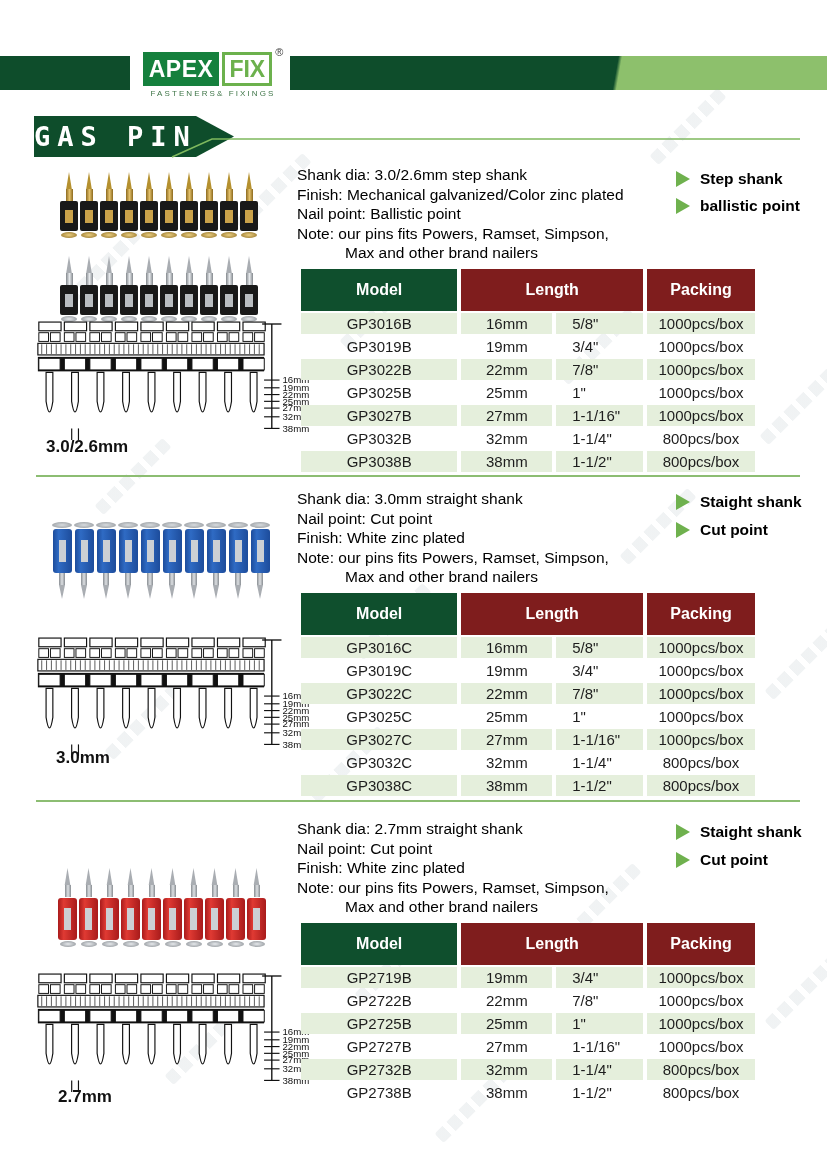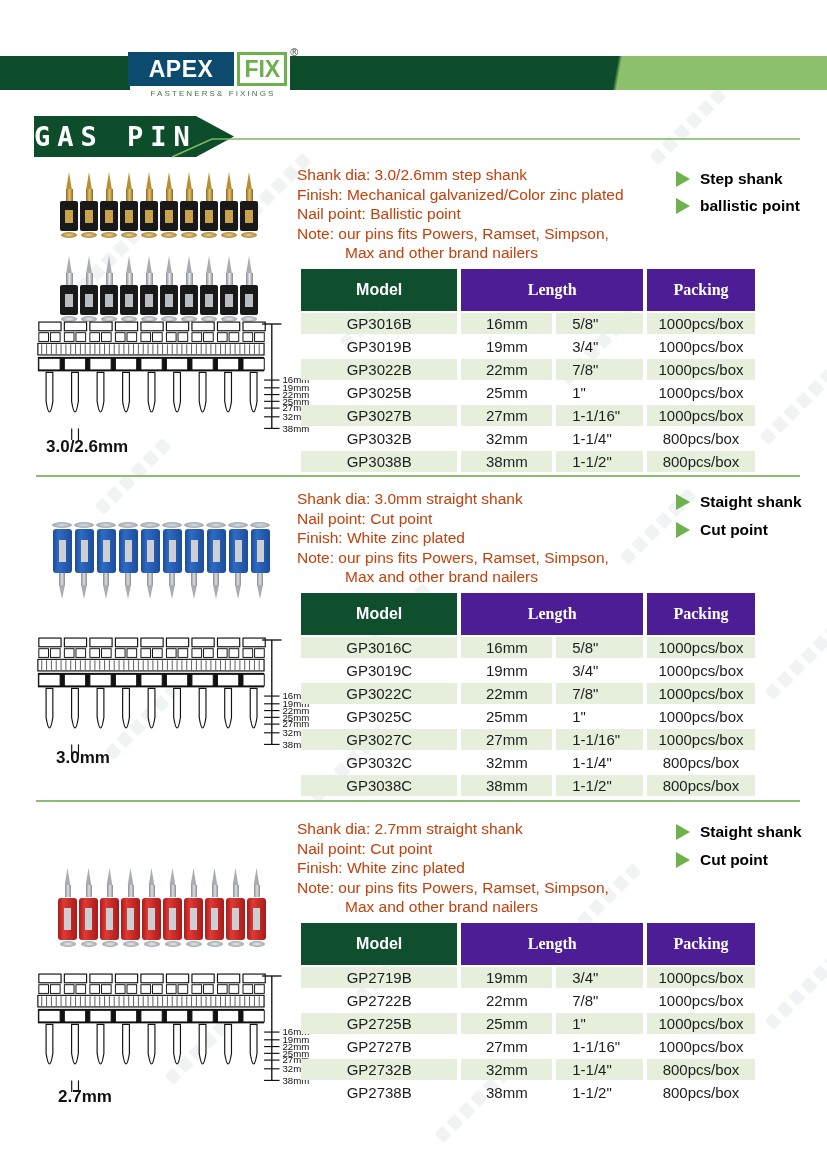--- a/index.html
+++ b/index.html
@@ -5,53 +5,53 @@
   html,body{margin:0;padding:0;background:#fff;}
   .page{position:relative;width:827px;height:1171px;background:#ffffff;overflow:hidden;
         font-family:"Liberation Sans",sans-serif;color:#1d1d1d;}
 
   
   .bar-left{position:absolute;left:0;top:56px;width:130px;height:34px;background:#0e4d2b;}
   .bar-right{position:absolute;left:290px;top:56px;width:537px;height:34px;
              background:linear-gradient(100deg,#0e4d2b 0 60.5%,#8dc06c 61.2% 100%);}
   .logo{position:absolute;left:138px;top:52px;width:150px;display:flex;flex-direction:column;align-items:center;}
   .logo-row{display:flex;align-items:flex-start;}
-  .logo-apex{background:#0c4a6e;color:#fff;font-weight:bold;font-size:23px;line-height:28px;
-             padding:3px 21px;letter-spacing:.5px;}
+  .logo-apex{background:#15803d;color:#fff;font-weight:bold;font-size:23px;line-height:28px;
+             padding:3px 6px;letter-spacing:.5px;}
   .logo-fix{background:#fff;color:#6cb14d;border:3px solid #6cb14d;font-weight:bold;font-size:23px;
             line-height:28px;padding:0 4px;margin-left:3px;}
   .logo-reg{font-size:11px;color:#444;margin-left:3px;position:relative;top:-6px;}
   .logo-tagline{font-size:8px;color:#41774a;letter-spacing:2.1px;margin-top:3px;white-space:nowrap;}
 
   .gaspin{position:absolute;left:34px;top:116px;width:200px;height:41px;background:#0e4d2b;
           clip-path:polygon(0 0,81% 0,100% 50%,81% 100%,0 100%);
           display:flex;align-items:center;}
   .gaspin-text{color:#fff;font-family:"DejaVu Sans Mono",monospace;font-weight:bold;
                font-size:27px;letter-spacing:7px;white-space:nowrap;}
   .gp-line{position:absolute;left:0;top:0;width:827px;height:200px;pointer-events:none;}
 
   
   .wm{position:absolute;width:96px;height:13px;opacity:.13;transform:rotate(-45deg);
       background:repeating-linear-gradient(90deg,#8da0a8 0 11px,transparent 11px 17px);
       border-radius:3px;}
 
   
-  .specs{position:absolute;left:297px;width:420px;font-size:15.5px;line-height:19.5px;color:#c2410c;}
+  .specs{position:absolute;left:297px;width:420px;font-size:15.5px;line-height:19.5px;color:#000000;}
   .spec-line.indent{margin-left:48px;}
   .badge{position:absolute;display:flex;align-items:center;gap:10px;}
   .tri{width:0;height:0;border-top:8px solid transparent;border-bottom:8px solid transparent;
        border-left:14px solid #6fb14e;}
   .badge-label{font-size:15.5px;font-weight:600;color:#000000;white-space:nowrap;}
 
   
   .spec-table{position:absolute;left:297px;border-collapse:separate;border-spacing:4px 2px;
               table-layout:fixed;width:462px;}
   .spec-table th{height:26px;font-size:16px;font-weight:bold;color:#fff;text-align:center;padding:8px;}
   .th-model{background:#0f4f2d;}
-  .th-length,.th-pack{background:#4c1d95;font-family:Liberation Serif, serif;}
+  .th-length,.th-pack{background:#7f1d1d;}
   .spec-table td{height:21px;font-size:15px;color:#1d1d1d;padding:0;text-align:center;}
   .spec-table tbody tr:nth-child(odd) td{background:#e5efdc;}
   .spec-table td.c2{text-align:left;padding-left:16px;}
 
   
   .divider{position:absolute;left:36px;width:764px;height:2px;background:#8cbd72;}
 
   
   .pin-strip{position:absolute;display:flex;gap:2px;}
   .pin{display:flex;flex-direction:column;align-items:center;}

